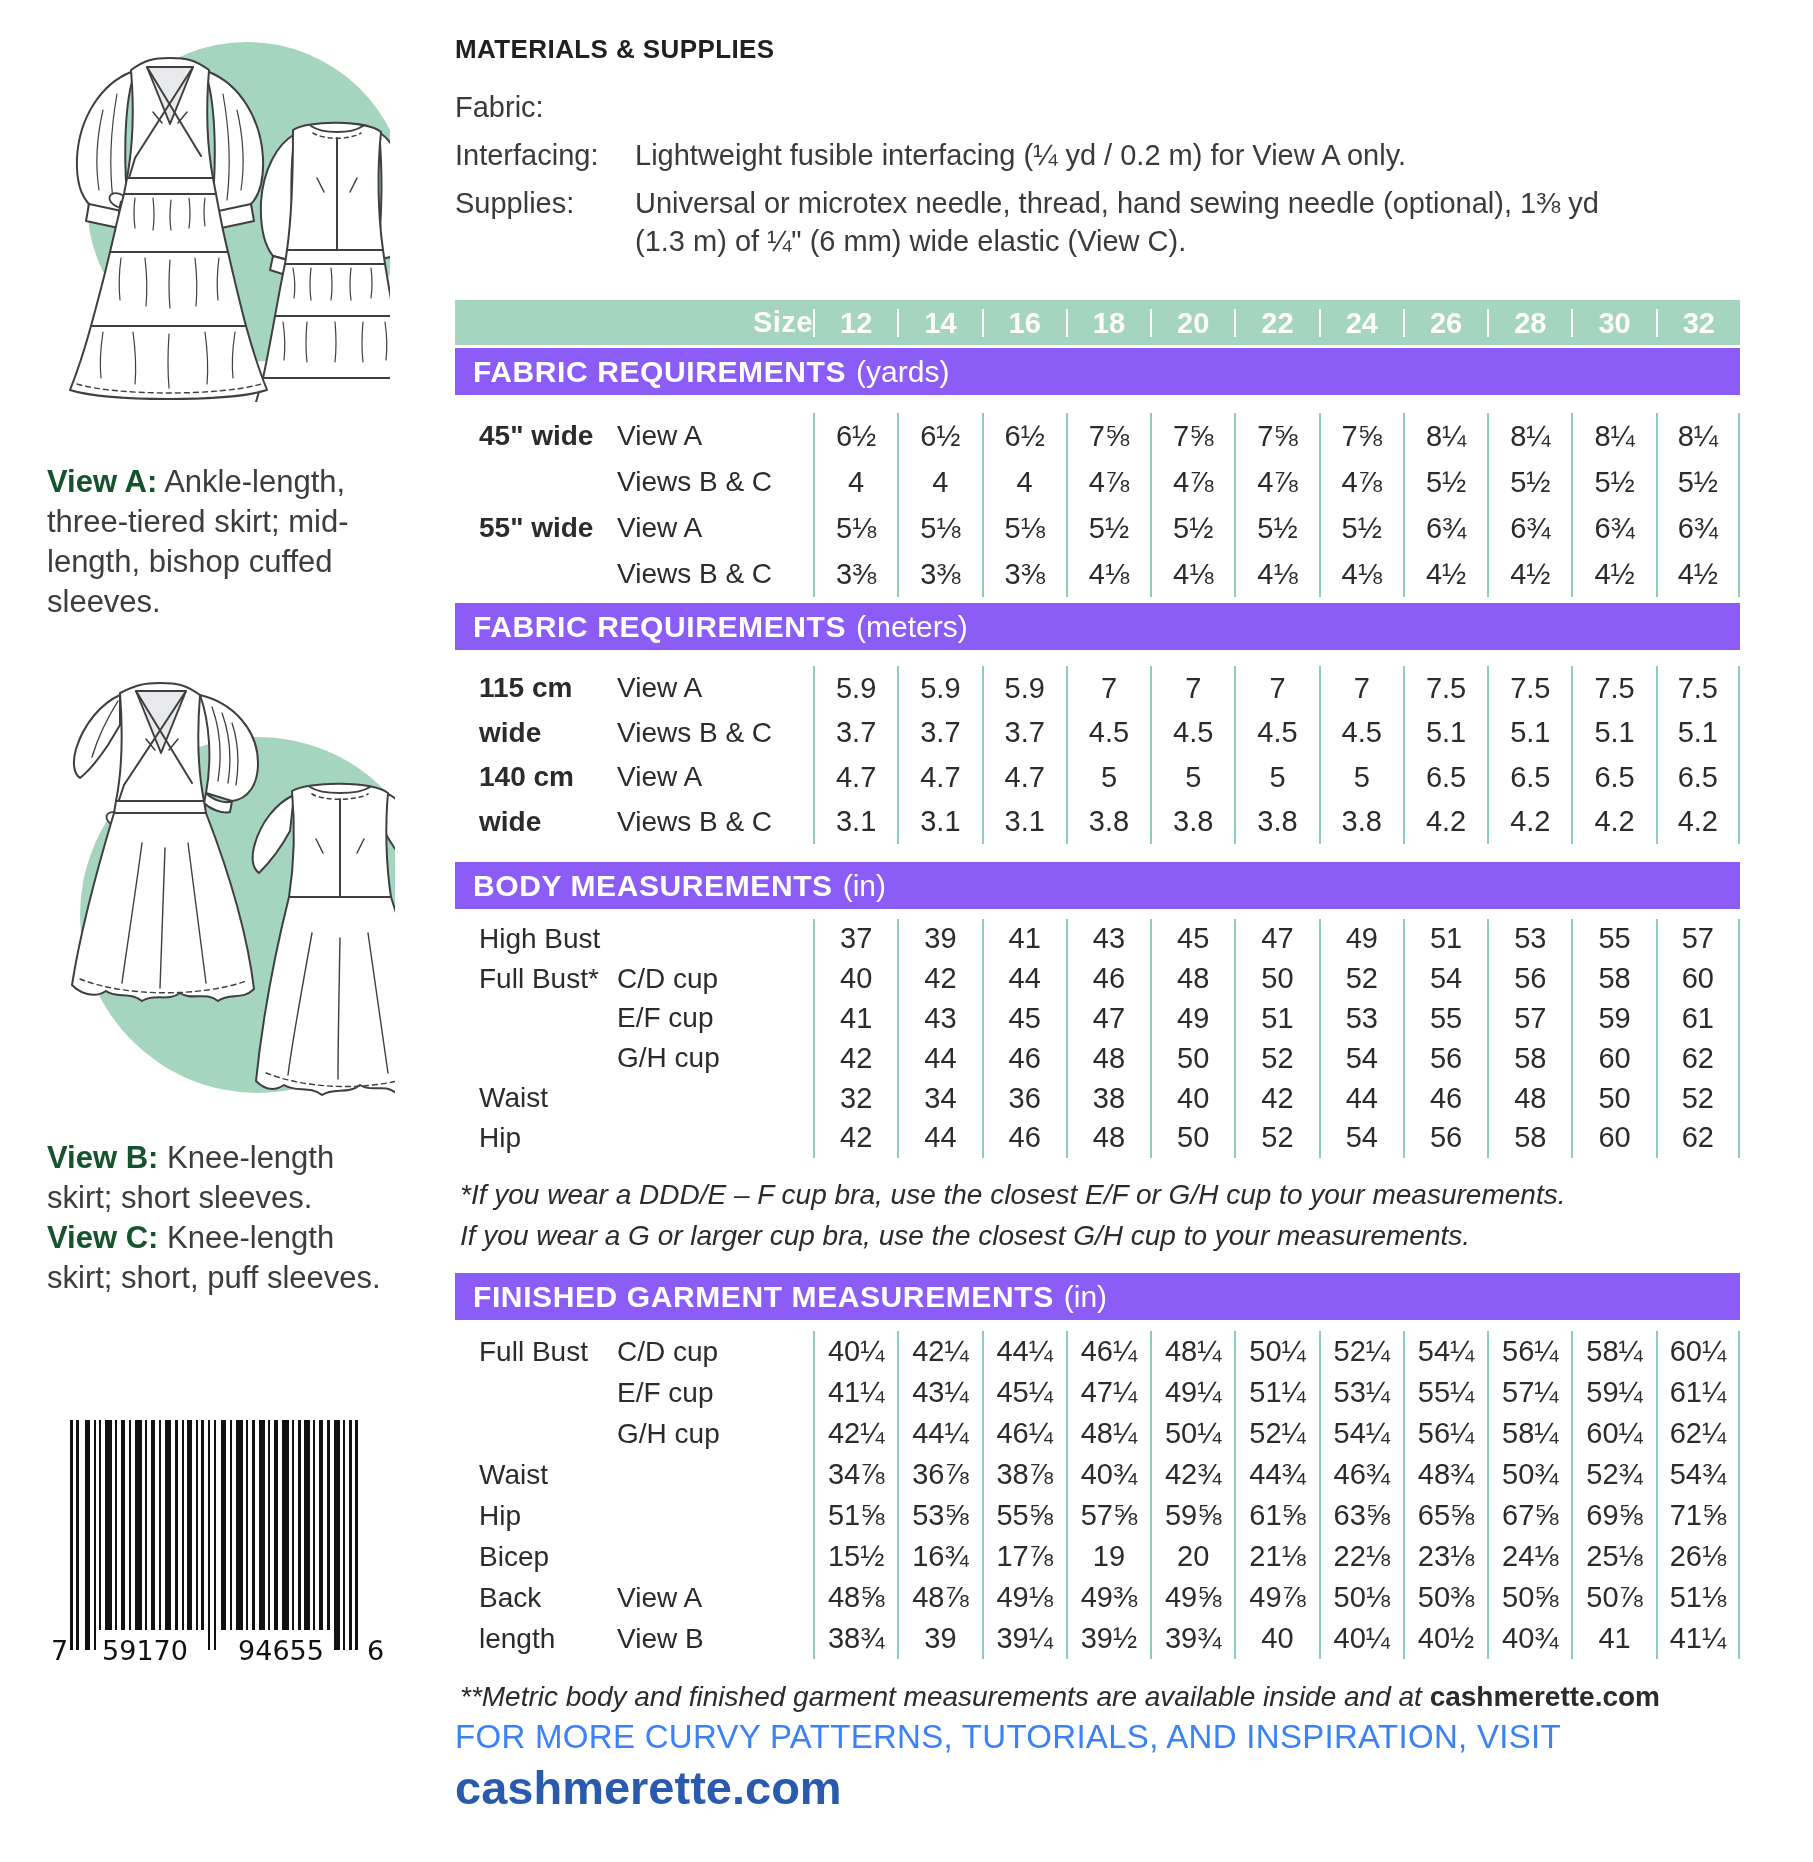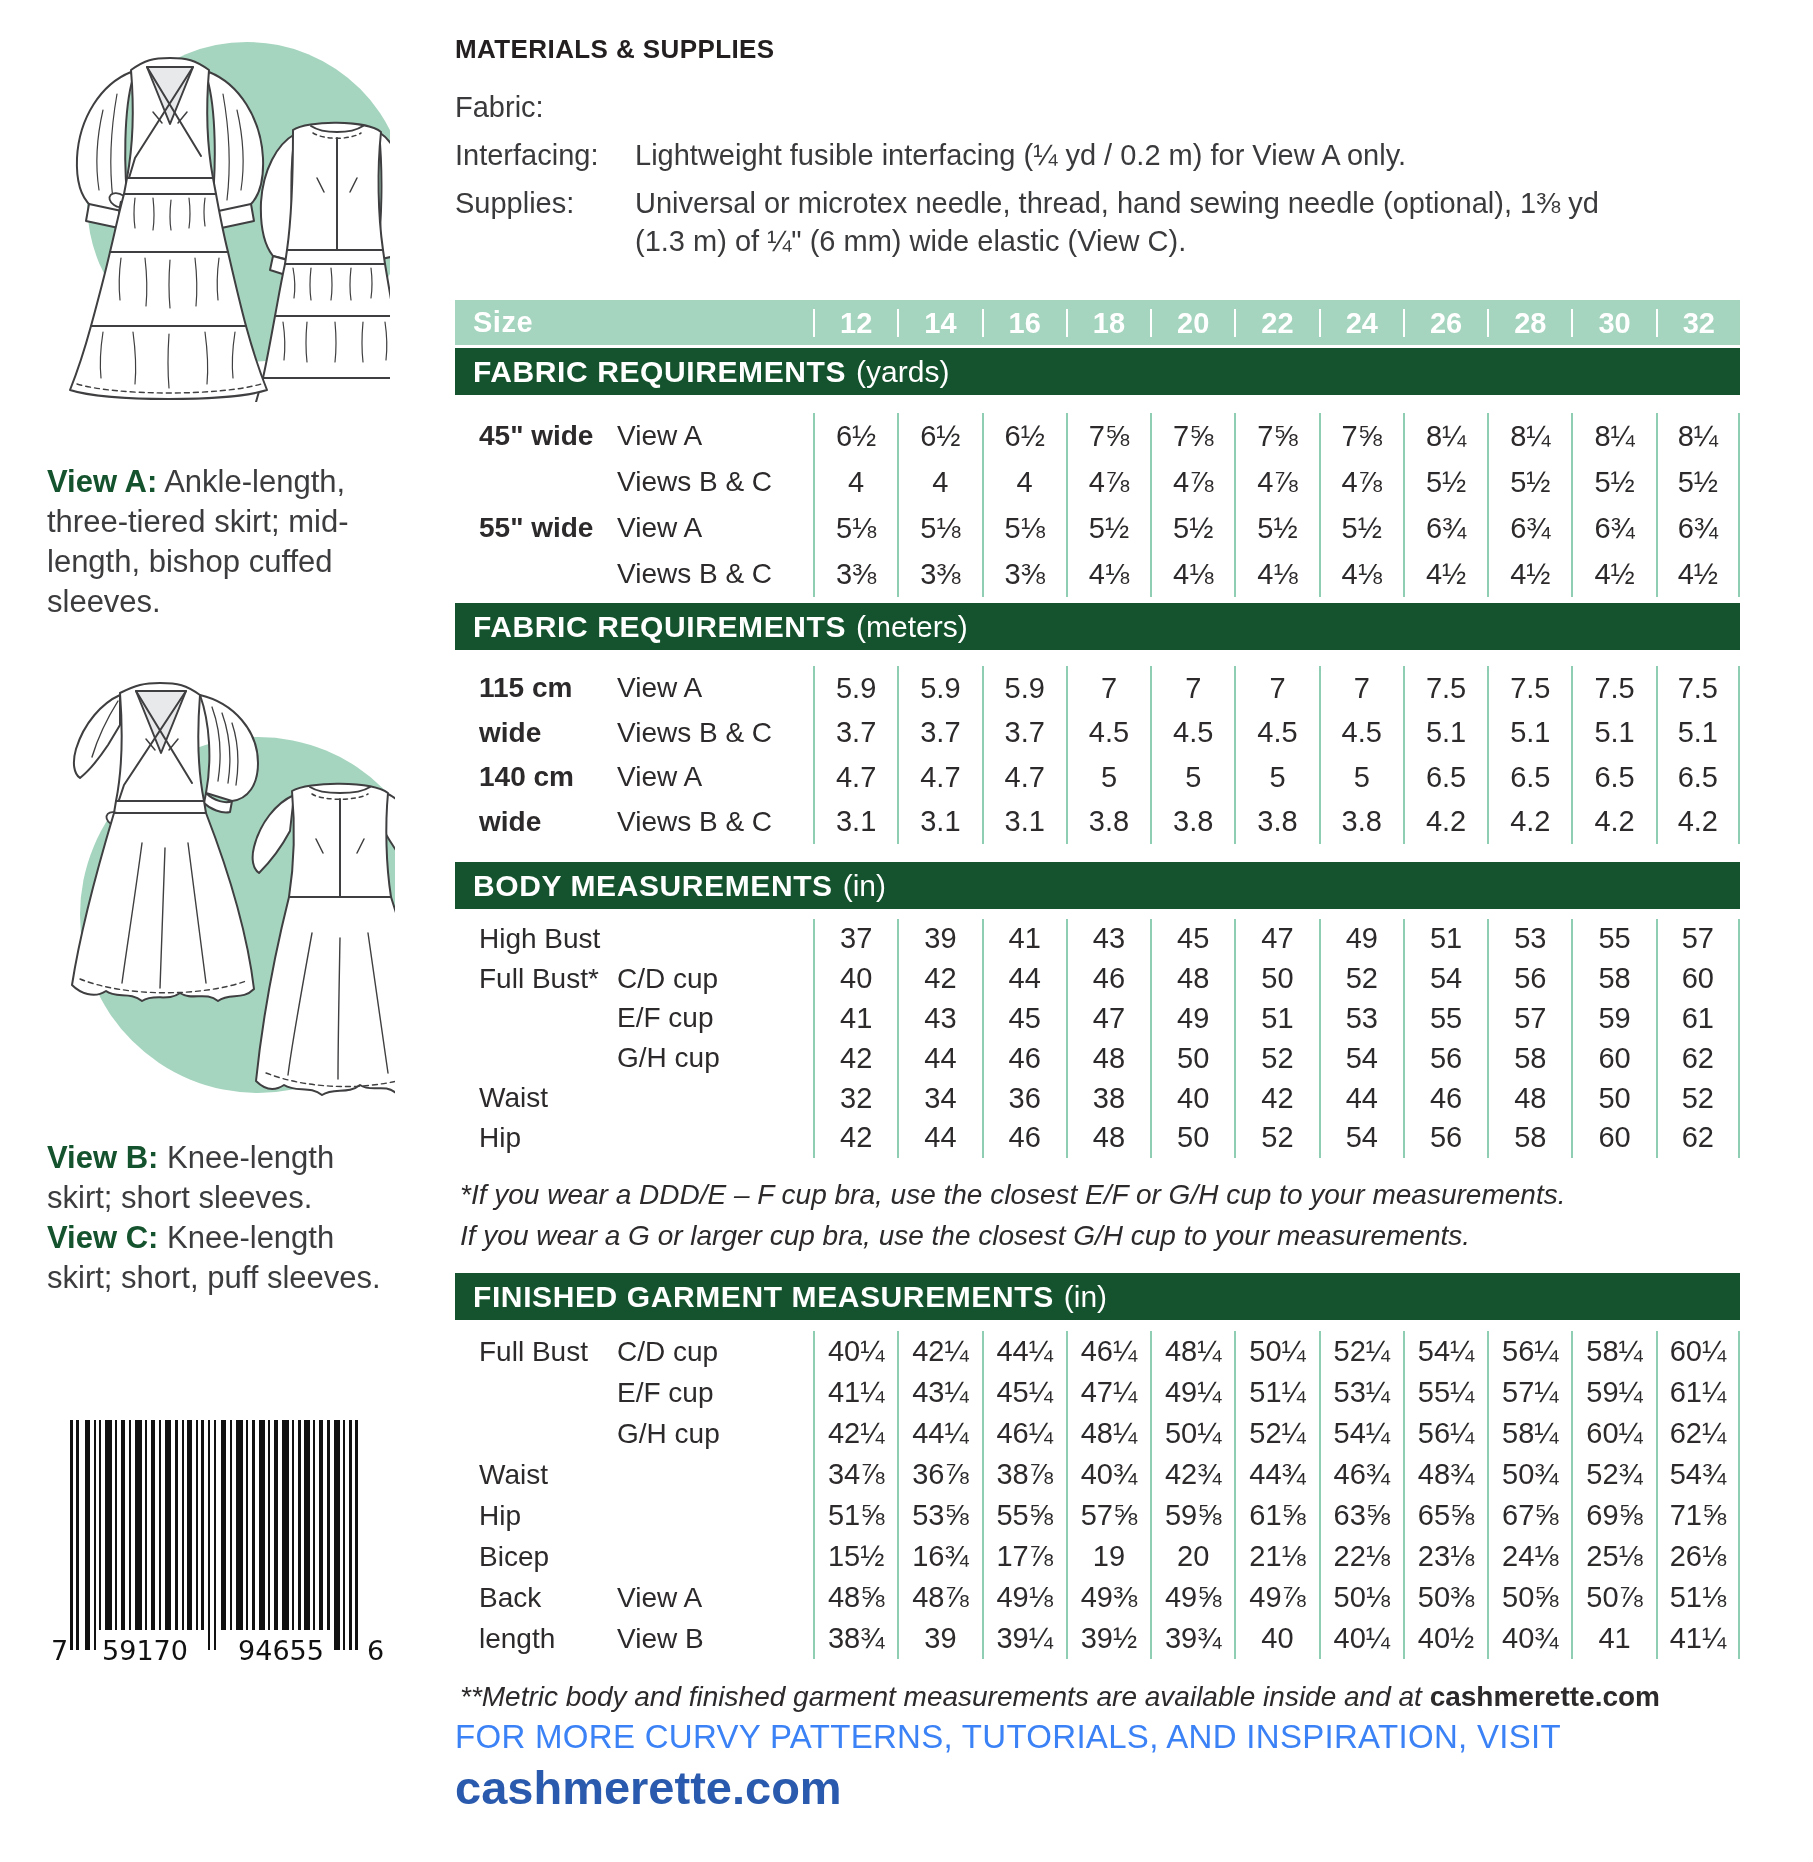--- a/index.html
+++ b/index.html
@@ -15,25 +15,25 @@
 
   
   .materials-heading { position:absolute; left:455px; top:34px; font-size:26px; font-weight:700; letter-spacing:0.4px; color:#231f20; }
   .mat-row { position:absolute; left:455px; width:1320px; display:flex; font-size:29px; color:#3a3a3c; line-height:38px; }
   .mat-label { width:180px; flex:0 0 180px; }
   .mat-value { flex:1; }
 
   
   .sizebar { position:absolute; left:455px; top:300px; width:1285px; height:45px; background:#a5d5bf;
              display:grid; grid-template-columns:162px 196px repeat(11, 1fr); align-items:center; }
-  .size-label { grid-column:1 / 3; padding-left:18px; color:#fff; font-weight:700; font-size:29px; letter-spacing:0.5px; }
+  .size-label { grid-column:1 / 3; padding-left:18px; color:#fff; font-weight:700; font-size:29px; letter-spacing:0.5px;text-align:right; }
   .size-cell { text-align:center; color:#fff; font-weight:700; font-size:29px; border-left:2.5px solid #ffffff; height:28px; line-height:28px; }
 
   .section { position:absolute; left:455px; width:1285px; }
-  .bluebar { height:47px; background:#14532d; color:#fff; display:flex; align-items:center; padding-left:18px; font-size:30px; }
+  .bluebar { height:47px; background:#8b5cf6; color:#fff; display:flex; align-items:center; padding-left:18px; font-size:30px; }
   .bar-title { font-weight:700; letter-spacing:0.6px; }
   .bar-unit { margin-left:10px; font-weight:400; }
 
   .rows {}
   .trow { display:grid; grid-template-columns:162px 196px repeat(11, 1fr); align-items:stretch; }
   .sec-yards .trow { height:46px; }
   .sec-meters .trow { height:44.5px; }
   .sec-body .trow { height:39.8px; }
   .sec-fin .trow { height:41px; }
   .lbl1, .lbl2 { display:flex; align-items:center; font-size:28px; color:#2d2a2b; }

